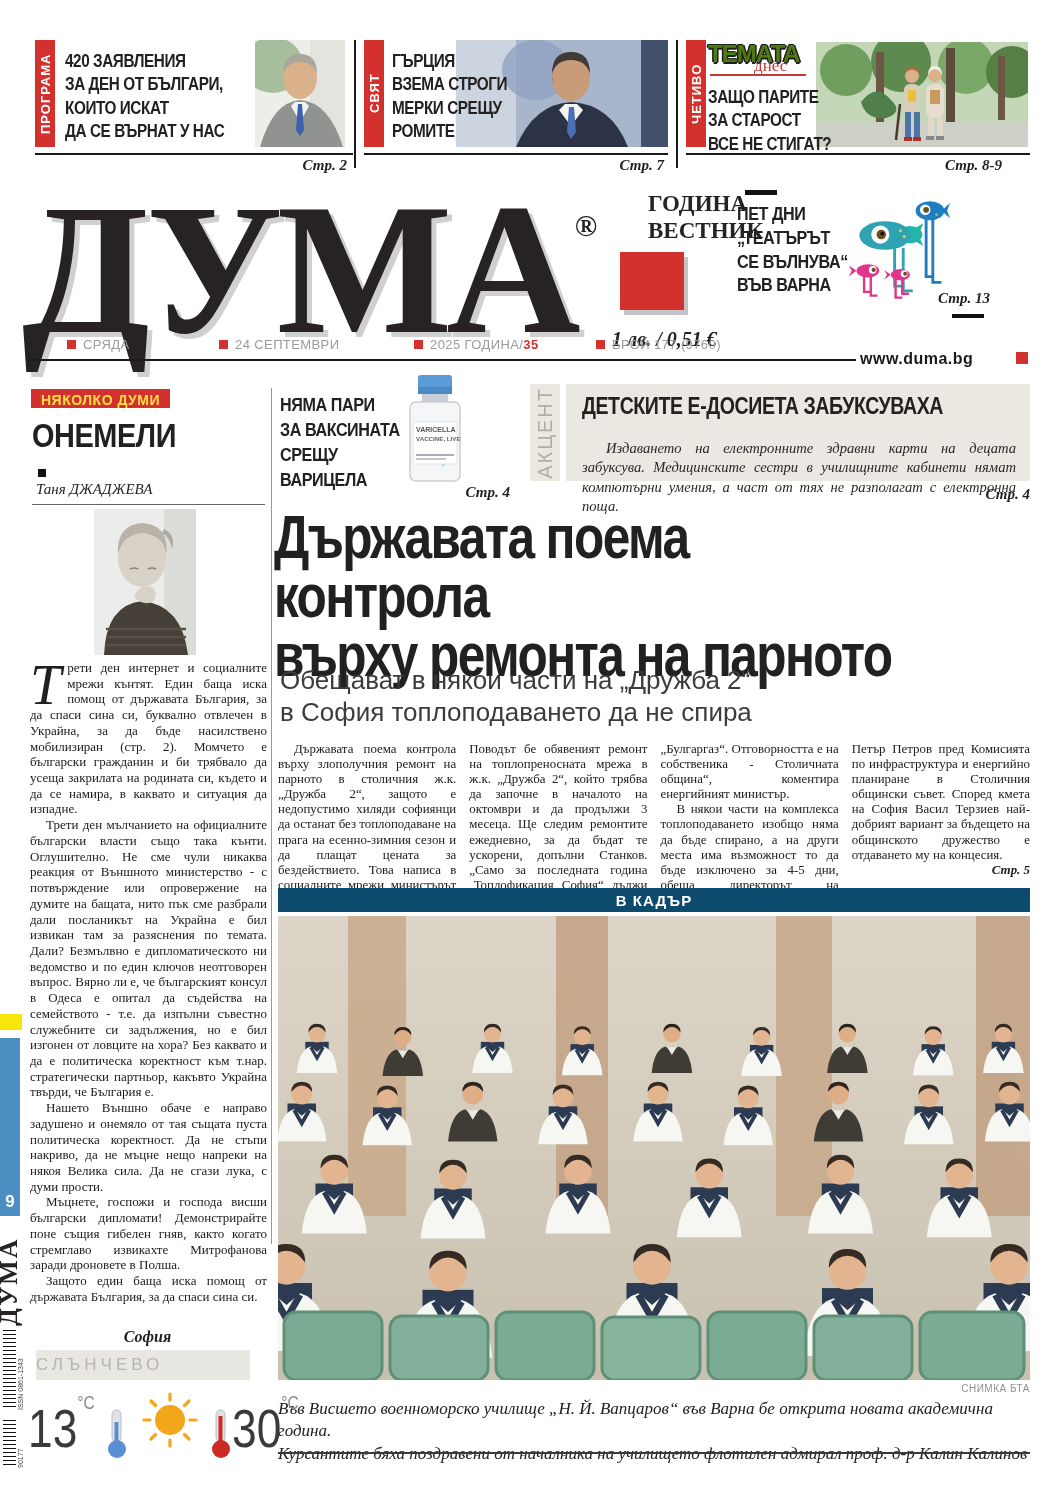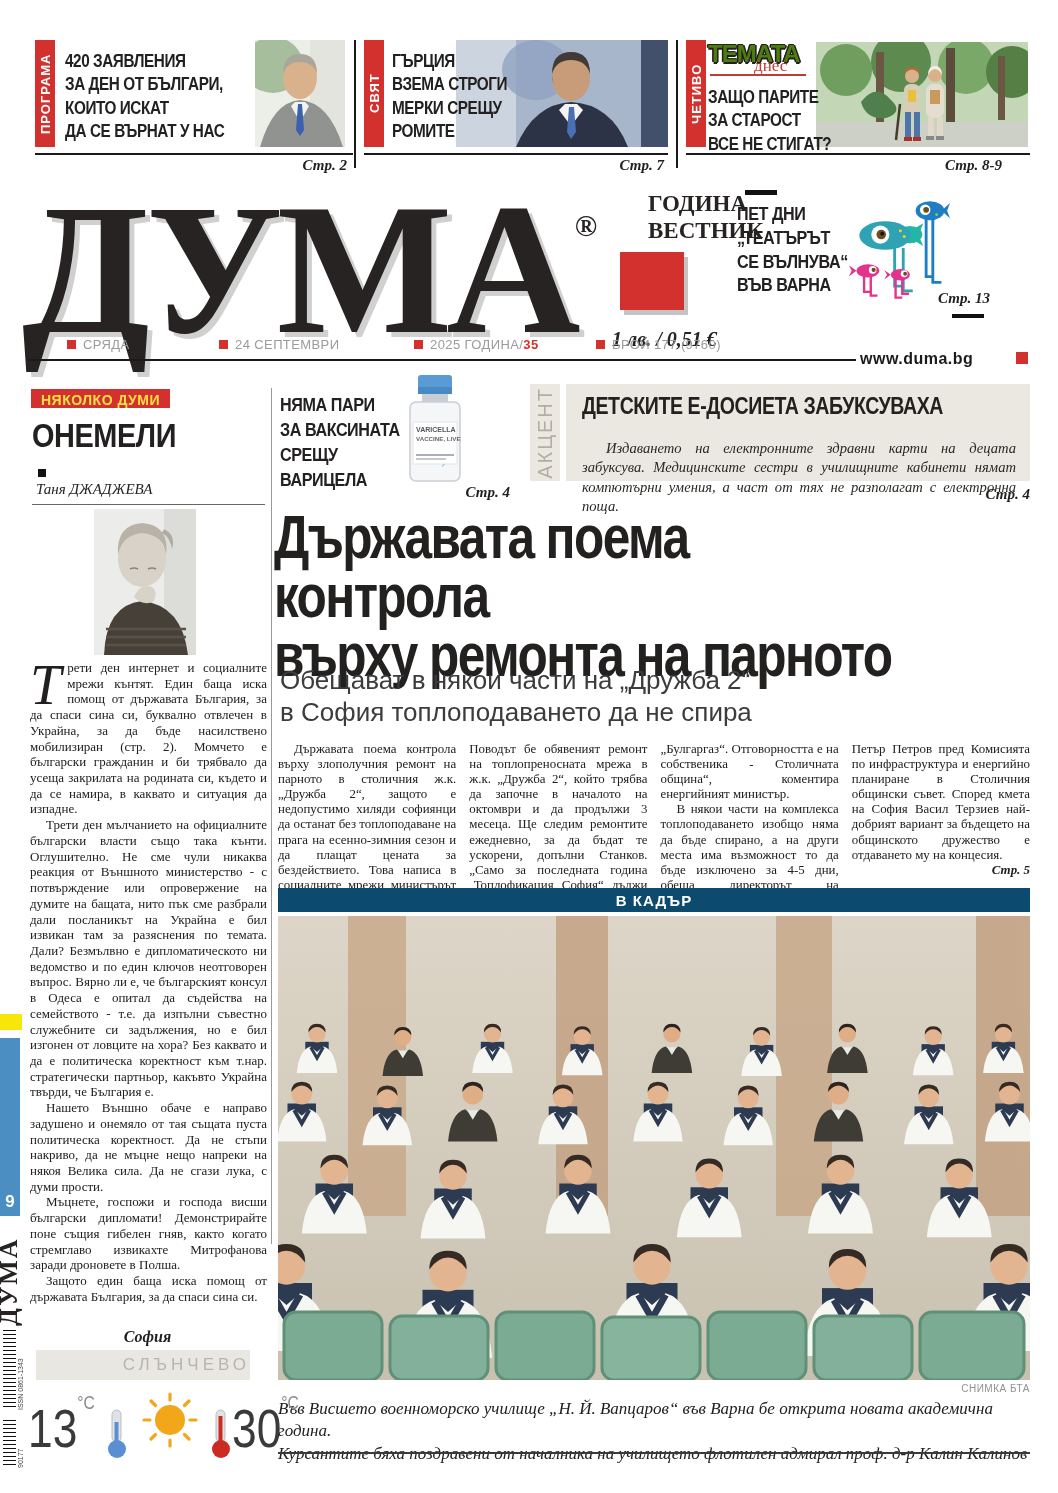--- a/index.html
+++ b/index.html
@@ -357,21 +357,21 @@
       <rect x="642" y="396" width="104" height="68" rx="12" fill="#7cab93" stroke="#5f9078" stroke-width="3"></rect>
     </g>
   </svg>
 
   <div class="abs" style="left:850px;top:1383px;width:180px;text-align:right;font-size:10px;color:#919191;letter-spacing:.5px;">СНИМКА БТА</div>
   <div class="abs serif pl" style="left:278px;top:1398px;width:752px;font-size:17px;line-height:1.32;font-style:italic;color:#22201e;">Във Висшето военноморско училище „Н. Й. Вапцаров“ във Варна бе открита новата академична година.
 Курсантите бяха поздравени от началника на училището флотилен адмирал проф. д-р Калин Калинов</div>
   <div class="abs" style="left:278px;top:1452px;width:752px;height:2px;background:#3a3a3a;"></div>
 
   <div class="abs serif" style="left:30px;top:1328px;width:235px;text-align:center;font-size:16px;font-weight:bold;font-style:italic;">София</div>
-  <div class="abs" style="left:36px;top:1350px;width:214px;height:30px;background:#e9e7e2;text-align:right;line-height:30px;font-size:17px;letter-spacing:4px;color:#b9b5ad;">СЛЪНЧЕВО</div>
+  <div class="abs" style="left:36px;top:1350px;width:214px;height:30px;background:#e9e7e2;text-align:left;line-height:30px;font-size:17px;letter-spacing:4px;color:#b9b5ad;">СЛЪНЧЕВО</div>
   <div class="temp abs" style="left:28px;top:1392px;"><span>13</span><sup>°C</sup></div>
   <svg class="abs" style="left:104px;top:1408px;" width="26" height="52" viewBox="0 0 26 52">
     <rect x="8" y="2" width="9" height="32" rx="4.5" fill="#dfe3e6" stroke="#b9bec2"></rect>
     <rect x="10.5" y="14" width="4" height="22" fill="#5b8fd4"></rect>
     <circle cx="13" cy="41" r="9" fill="#5b8fd4"></circle>
   </svg>
   <svg class="abs" style="left:140px;top:1390px;" width="60" height="60" viewBox="0 0 60 60">
     <circle cx="30" cy="30" r="15" fill="#f2a71b"></circle>
     <g stroke="#f2a71b" stroke-width="3.2" stroke-linecap="round">
       <line x1="30" y1="4" x2="30" y2="10"></line>

